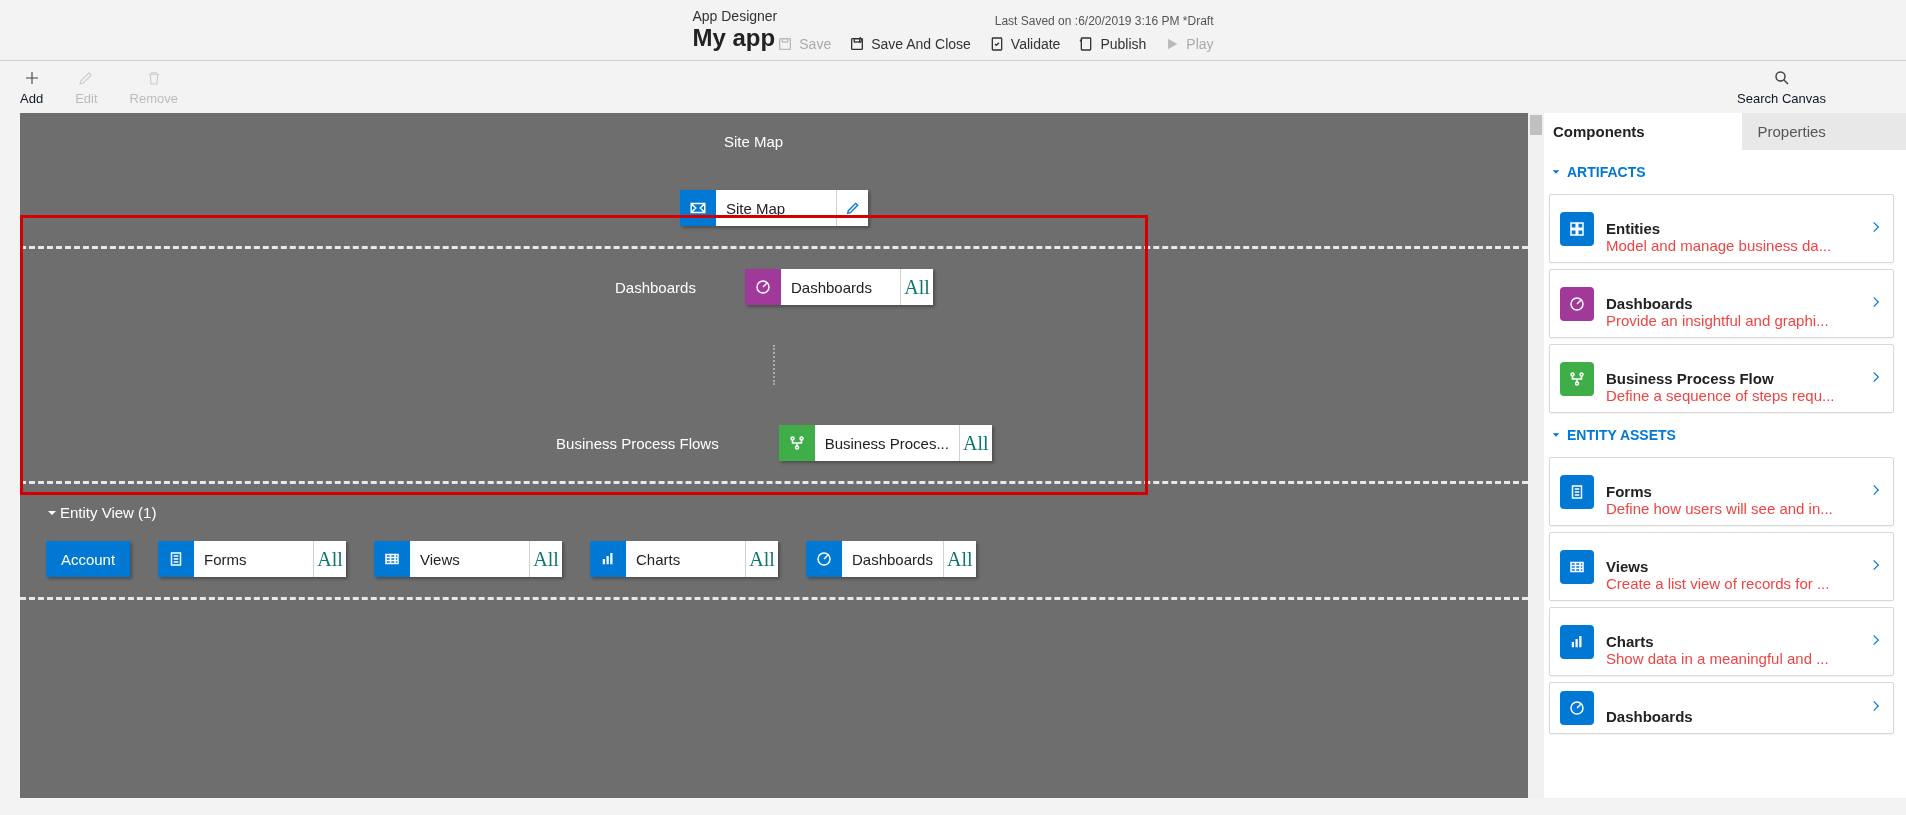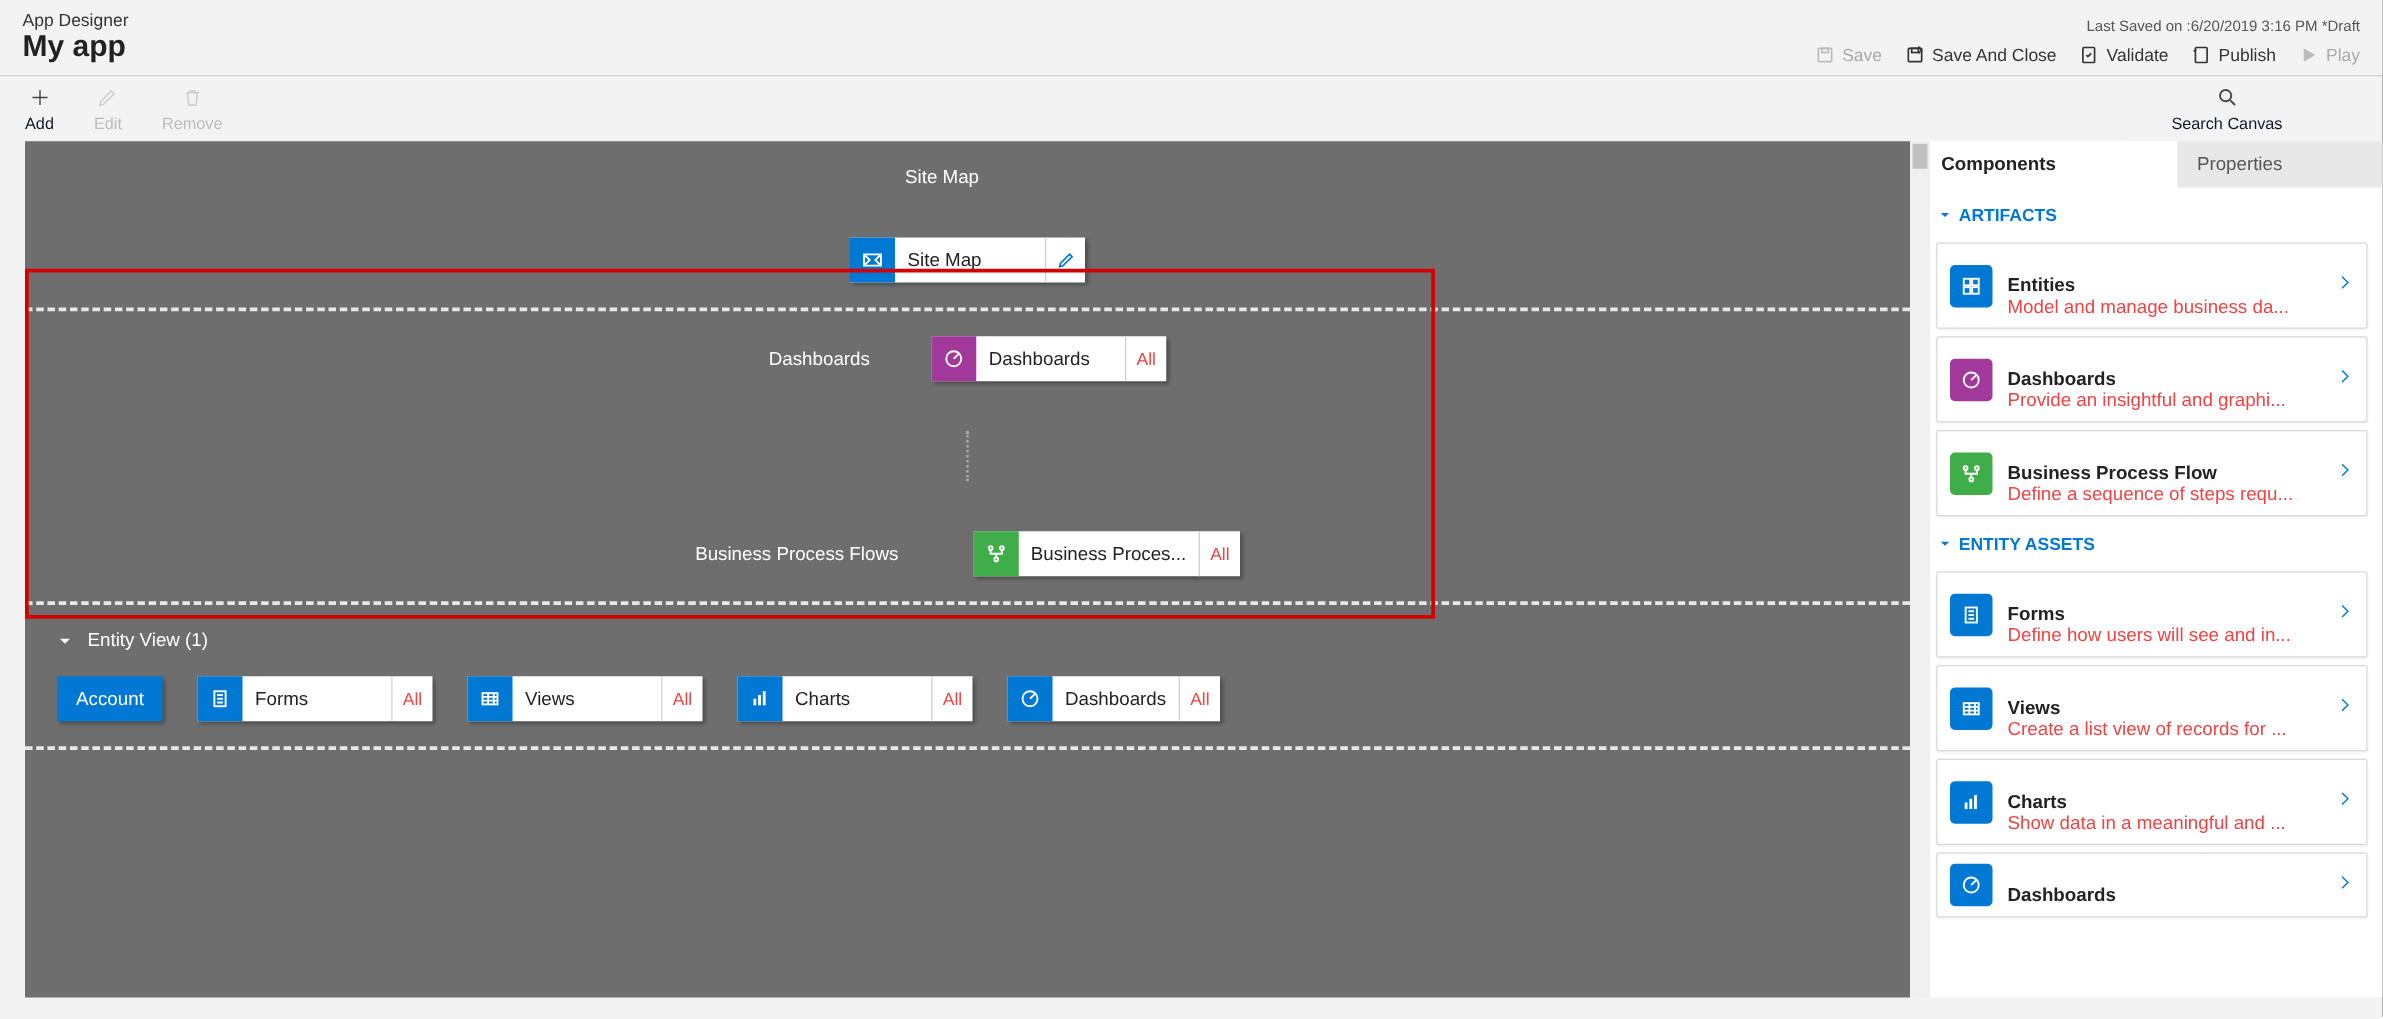--- a/index.html
+++ b/index.html
@@ -1,19 +1,19 @@
 <!DOCTYPE html>
 <html><head>
 <meta charset="utf-8">
 <style>
   * { box-sizing: border-box; margin: 0; padding: 0; font-family: "Segoe UI", Arial, sans-serif; }
   body { background: #f3f3f3; width: 1906px; height: 815px; overflow: hidden; }
   
   
-  .header { background: #f3f3f3; border-bottom: 1px solid #d0d0d0; padding: 8px 18px 8px 18px; display: flex; justify-content: space-between; align-items: flex-end; }
+  .header { background: #f3f3f3; border-bottom: 1px solid #d0d0d0; padding: 8px 18px 8px 18px; display: flex; justify-content: center; align-items: flex-end; }
   .header-left { }
   .header-title-small { font-size: 14px; color: #333; }
   .header-title-large { font-size: 24px; font-weight: 600; color: #222; }
   .header-right { text-align: right; }
   .header-saved { font-size: 12px; color: #555; margin-bottom: 8px; }
   .header-actions { display: flex; gap: 18px; align-items: center; }
   .header-action { display: flex; align-items: center; gap: 6px; font-size: 14px; color: #333; cursor: pointer; }
   .header-action.disabled { color: #aaa; cursor: default; }
   .header-action svg { width: 16px; height: 16px; }
   
@@ -36,33 +36,33 @@
   .canvas-row.bordered-bottom { border-bottom: 3px dashed #e8e8e8; }
   .canvas-label { color: #fff; font-size: 15px; width: 100px; }
   
   .red-box { position: absolute; border: 3px solid #d40000; left: 0; top: 102px; width: 1128px; height: 280px; pointer-events: none; }
   
   .tile { display: flex; align-items: stretch; height: 36px; box-shadow: 2px 2px 3px rgba(0,0,0,0.3); background: #fff; }
   .tile-icon { width: 36px; display: flex; align-items: center; justify-content: center; color: #fff; }
   .tile-icon svg { width: 18px; height: 18px; }
   .tile-label { flex: 1; display: flex; align-items: center; padding: 0 10px; font-size: 15px; color: #222; min-width: 120px; border-right: 1px solid #d0d0d0; overflow: hidden; white-space: nowrap; text-overflow: ellipsis; }
   .tile-label.noborder { border-right: none; }
-  .tile-all { width: 32px; display: flex; align-items: center; justify-content: center; font-size: 14px; color: #ef4444; }
+  .tile-all { width: 32px; display: flex; align-items: center; justify-content: center; font-size: 20px; color: #0f766e; font-family: Liberation Serif, serif; }
   .tile-edit { width: 32px; display: flex; align-items: center; justify-content: center; border-left: 1px solid #d0d0d0; }
   .tile-edit svg { width: 16px; height: 16px; stroke: #0078d4; }
   
   .icon-blue { background: #0078d4; }
   .icon-purple { background: #a1399b; }
   .icon-green { background: #3fad48; }
   
   .dashboards-row { display: flex; align-items: center; }
   .dashboards-col { display: flex; align-items: center; gap: 30px; }
   .vdivider { width: 2px; height: 40px; border-left: 2px dotted #aaa; margin: 0 30px; }
   
-  .entity-header { display: flex; align-items: center; gap: 12px; color: #fff; font-size: 15px; padding: 20px 44px 10px 26px; }
+  .entity-header { display: flex; align-items: center; gap: 2px; color: #fff; font-size: 15px; padding: 20px 44px 10px 26px; }
   .entity-header svg { width: 12px; height: 12px; fill: #fff; }
   
   .entity-row { display: flex; gap: 28px; padding: 10px 26px 20px 26px; align-items: center; }
   .entity-btn { background: #0078d4; color: #fff; font-size: 15px; height: 36px; width: 84px; display: flex; align-items: center; justify-content: center; box-shadow: 2px 2px 3px rgba(0,0,0,0.3); }
   
   
   .right-panel { width: 370px; background: #fff; border-left: 1px solid #d0d0d0; display: flex; flex-direction: column; }
   .tabs { display: flex; gap: 40px; }
   .tab { flex: 1; padding: 10px 16px; font-size: 15px; cursor: pointer; }
   .tab.active { background: #fff; font-weight: 600; color: #222; }

